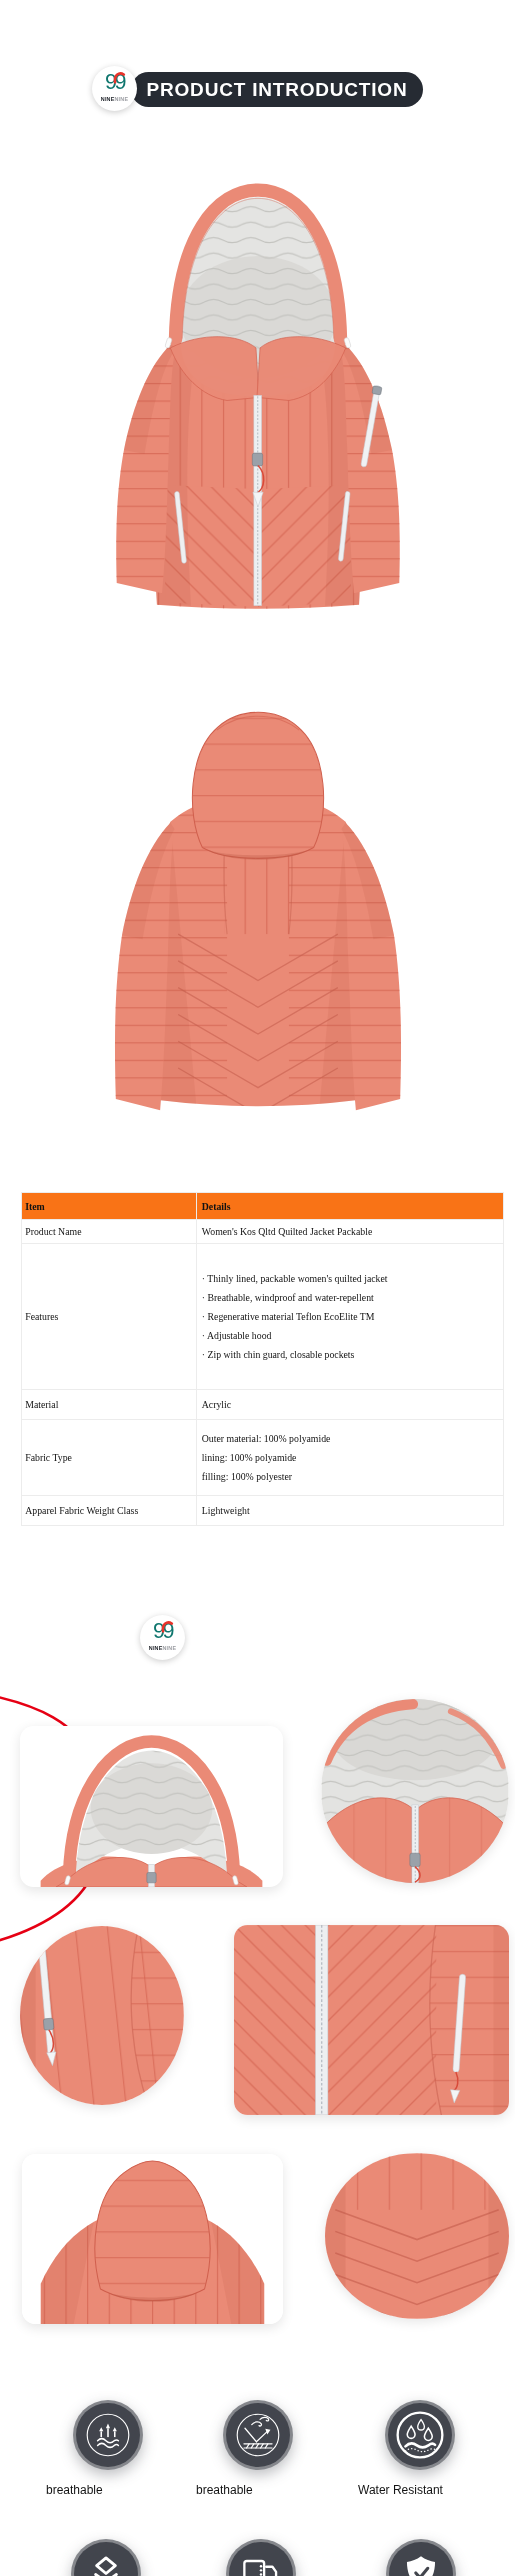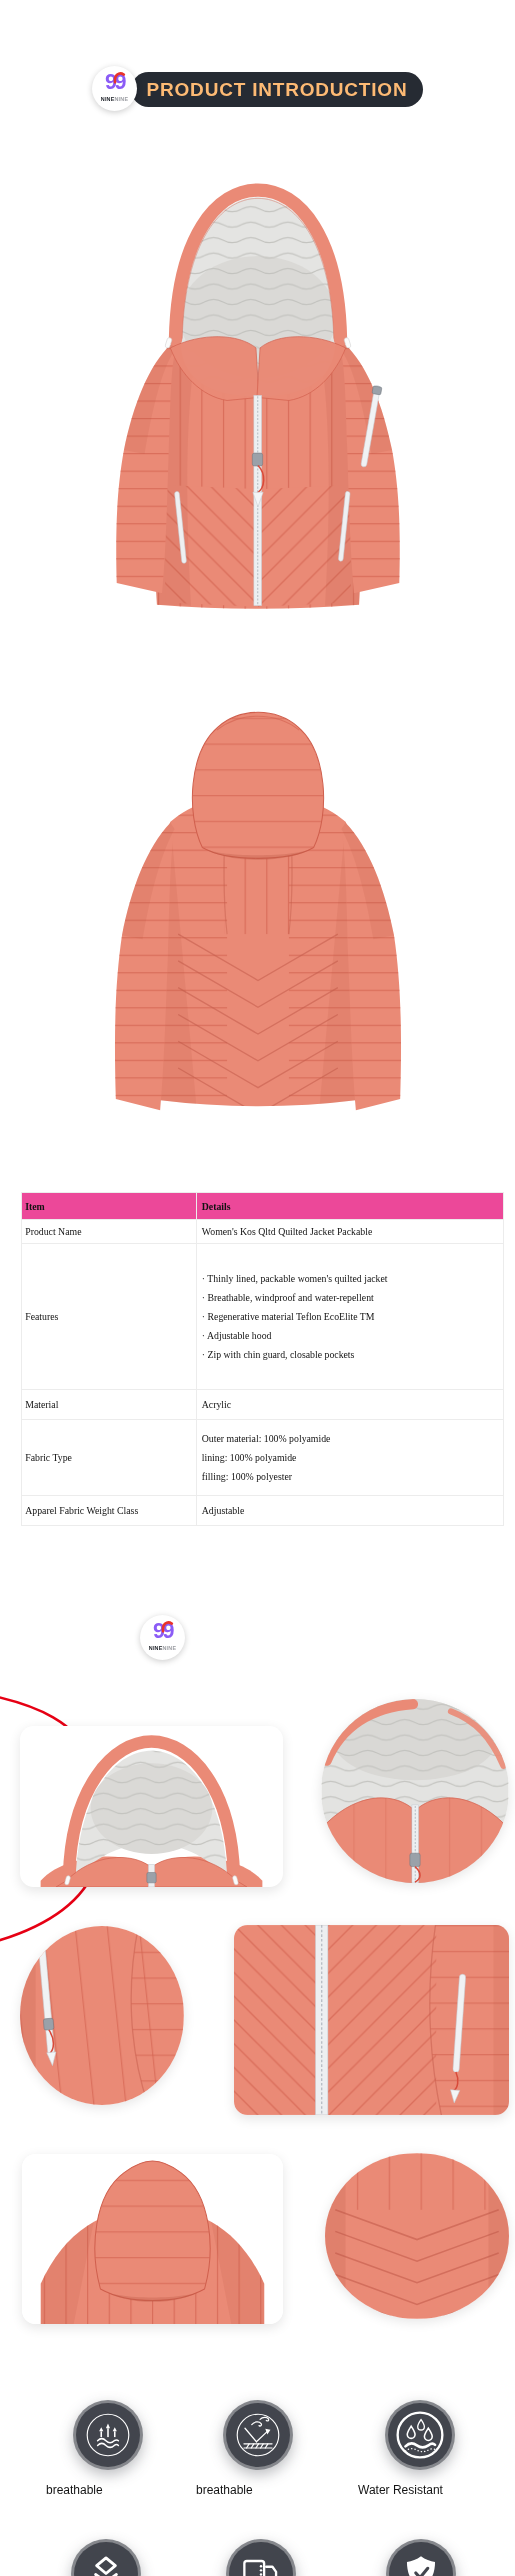--- a/index.html
+++ b/index.html
@@ -2,40 +2,40 @@
 <html style="font-size:8.2px"><head>
 <meta charset="utf-8">
 <style>
   html,body{margin:0;padding:0;background:#fff;}
   .page{position:relative;width:515px;height:2696px;margin:0 auto;background:#ffffff;
         font-family:"Liberation Sans",sans-serif;overflow:hidden;}
   .abs{position:absolute;}
 
   
   .badge-pill{position:absolute;height:35px;background:#262b33;border-radius:18.5px;
-      display:flex;align-items:center;justify-content:center;color:#fdba74;font-weight:700;
+      display:flex;align-items:center;justify-content:center;color:#ffffff;font-weight:700;
       font-size:19px;letter-spacing:0.8px;z-index:3;white-space:nowrap;}
   #badge1-pill{left:131px;top:72px;width:292px;}
   #badge2-pill{left:180px;top:1620px;width:204px;}
   .logo-circle{position:absolute;width:45px;height:45px;background:#fff;border-radius:50%;
       box-shadow:0 1.5px 6.2px rgba(0,0,0,.2);z-index:4;}
   #logo1{left:92px;top:66px;}
   #logo2{left:140px;top:1615px;}
   .logo-99{position:absolute;left:0;right:0;top:4.6px;text-align:center;font-size:21.6px;
-      font-weight:700;color:#8b5cf6;letter-spacing:-2.6px;line-height:1;}
+      font-weight:400;color:#0f766e;letter-spacing:-2.6px;line-height:1;}
   .logo-red{position:absolute;left:20.6px;top:5.2px;z-index:2;}
   .logo-name{position:absolute;left:0;right:0;top:30px;text-align:center;font-size:5.4px;
       letter-spacing:0.2px;color:#1d2128;font-weight:700;white-space:nowrap;}
   .ln-l{color:#9b9da2;font-weight:600;}
 
   
   table.spec{position:absolute;left:20.6px;top:1192px;width:483px;border-collapse:collapse;
       font-family:"Liberation Serif",serif;font-size:9.8px;color:#121212;z-index:2;}
   .spec th,.spec td{border:0.5px solid #ececec;vertical-align:middle;text-align:left;font-weight:normal;}
-  .spec th{background:#ec4899;font-weight:bold;height:24px;}
+  .spec th{background:#f97316;font-weight:bold;height:24px;}
   .spec .c-item{width:170px;padding-left:3.6px;}
   .spec .c-det{padding-left:4.6px;}
   .spec .line{line-height:19px;}
 
   
   #swoosh{left:-1px;top:1685px;z-index:1;}
 
   
   .photo{position:absolute;overflow:hidden;background:#fff;z-index:2;
       box-shadow:0 3.1px 11.3px rgba(0,0,0,.10);}
@@ -246,21 +246,21 @@
       <td class="c-item">Fabric Type</td>
       <td class="c-det">
         <div class="line">Outer material: 100% polyamide</div>
         <div class="line">lining: 100% polyamide</div>
         <div class="line">filling: 100% polyester</div>
       </td>
     </tr>
     <tr style="height:30px">
       <td class="c-item">Apparel Fabric Weight Class</td>
       <td class="c-det">
-            <div class="line">Adjustable</div>
+            <div class="line">Lightweight</div>
           </td>
     </tr>
   </tbody>
     </table>
 
   <div class="logo-circle" id="logo2">
     <div class="logo-99">99</div>
     <svg class="logo-red" width="13.4" height="13.4" viewBox="0 0 26 26">
       <path d="M4 22 C2 8 12 1 21 7" stroke="#e8332a" stroke-width="5" fill="none" stroke-linecap="round"></path>
     </svg>

